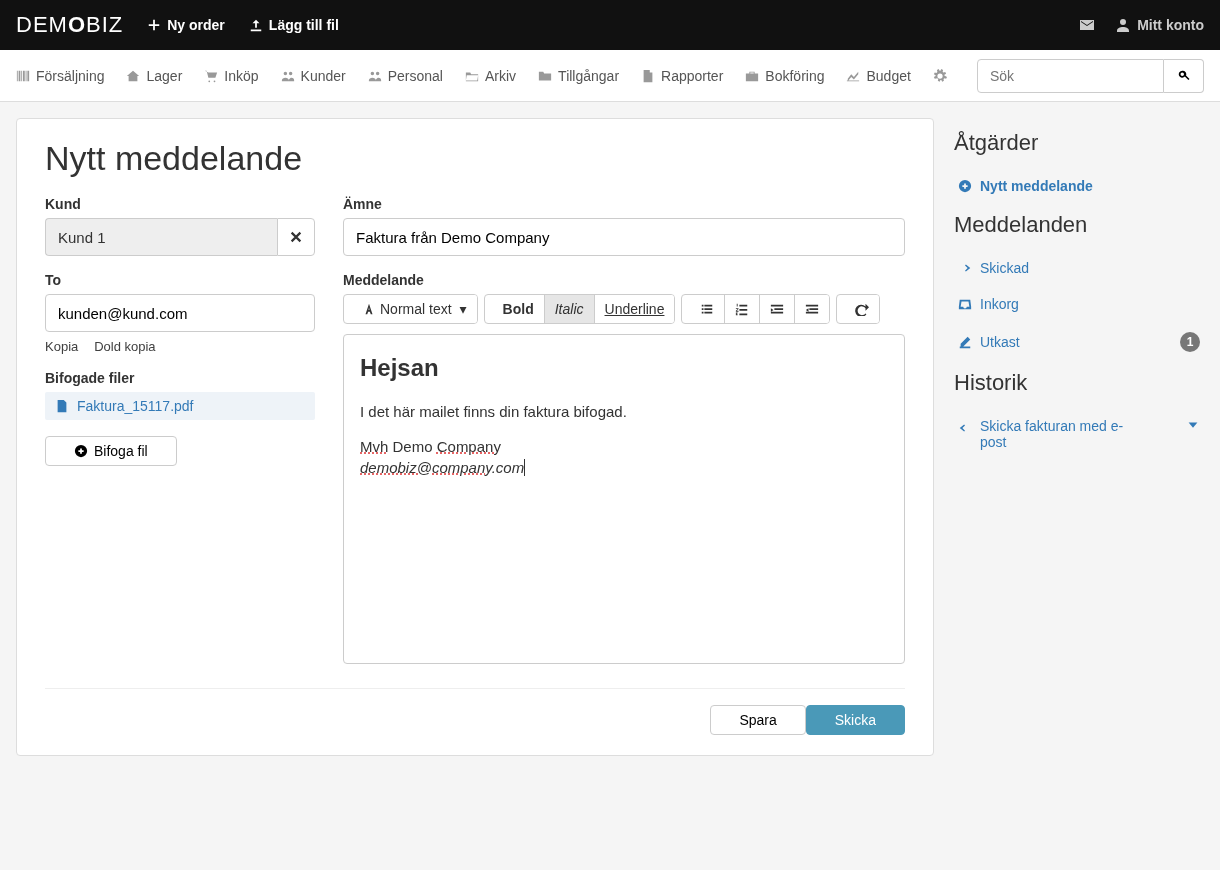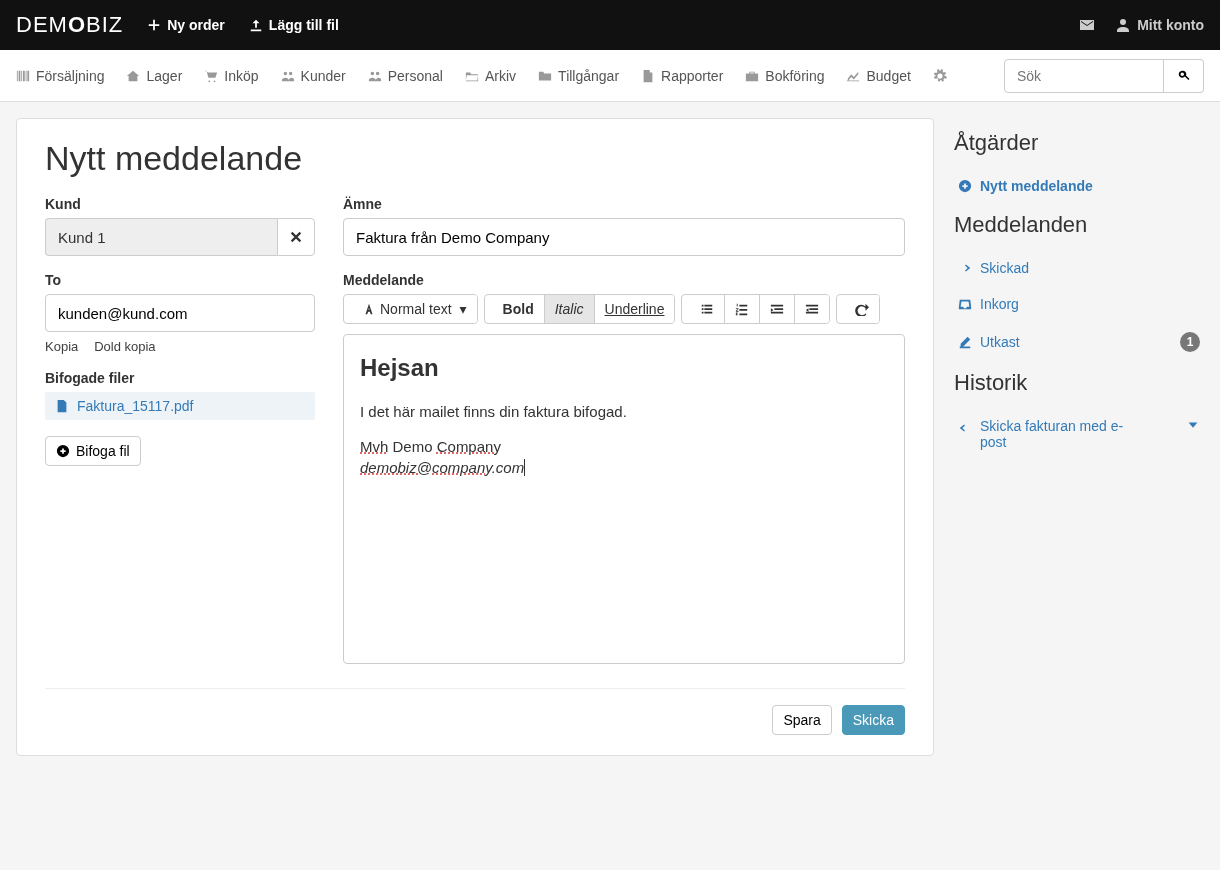--- a/index.html
+++ b/index.html
@@ -11,21 +11,21 @@
   .brand { font-size: 22px; font-weight: 300; letter-spacing: 1px; margin-right: 24px; }
   .brand b { font-weight: 700; }
   .topbar .nav-item { color: #fff; font-weight: 700; margin-right: 24px; display: inline-flex; align-items: center; gap: 6px; cursor: pointer; }
   .topbar .spacer { flex: 1; }
   .topbar .icon-btn { color: #ccc; margin-left: 20px; cursor: pointer; display: inline-flex; align-items: center; gap: 6px; font-weight: 700; }
 
   
   .subnav { background: #fff; border-bottom: 1px solid #ddd; padding: 0 16px; display: flex; align-items: center; height: 52px; }
   .subnav .tab { color: #555; margin-right: 22px; display: inline-flex; align-items: center; gap: 6px; cursor: pointer; }
   .subnav .searchbox { margin-left: auto; display: flex; align-items: center; }
-  .subnav .searchbox input { height: 34px; width: 160px; padding: 6px 12px; border: 1px solid #ccc; border-radius: 4px 0 0 4px; font-size: 14px; }
+  .subnav .searchbox input { height: 34px; width: 187px; padding: 6px 12px; border: 1px solid #ccc; border-radius: 4px 0 0 4px; font-size: 14px; }
   .subnav .searchbox button { height: 34px; width: 40px; border: 1px solid #ccc; border-left: none; background: #fff; border-radius: 0 4px 4px 0; cursor: pointer; display: flex; align-items: center; justify-content: center; }
 
   
   .container { display: flex; align-items: flex-start; padding: 16px; gap: 20px; }
   .main-panel { flex: 1; background: #fff; border: 1px solid #ddd; border-radius: 4px; padding: 20px 28px; }
   .sidebar { width: 250px; padding-top: 4px; }
 
   h1.page-title { font-size: 34px; font-weight: 500; margin-bottom: 18px; }
 
   .form-row { display: flex; gap: 28px; }
@@ -36,39 +36,39 @@
   .input, .select-like { width: 100%; height: 38px; border: 1px solid #ccc; border-radius: 4px; padding: 6px 12px; font-size: 15px; background: #fff; }
   .input-group { display: flex; }
   .input-group .select-like { border-radius: 4px 0 0 4px; background: #eee; border-right: none; flex: 1; display: flex; align-items: center; }
   .input-group .addon-btn { width: 38px; border: 1px solid #ccc; border-radius: 0 4px 4px 0; background: #fff; display: flex; align-items: center; justify-content: center; cursor: pointer; }
 
   .mt { margin-top: 16px; }
   .link { color: #404040; font-size: 13px; cursor: pointer; }
   .link + .link { margin-left: 12px; }
 
   .attachment { background: #eef3f8; color: #337ab7; padding: 6px 10px; border-radius: 2px; display: flex; align-items: center; gap: 8px; cursor: pointer; }
-  .btn { display: inline-flex; align-items: center; gap: 6px; background: #fff; border: 1px solid #ccc; border-radius: 4px; padding: 6px 10px; cursor: pointer; font-size: 14px; }
+  .btn { display: inline-flex; align-items: center; gap: 6px; background: #fff; border: 1px solid #ccc; border-radius: 4px; padding: 6px 28px; cursor: pointer; font-size: 14px; }
   .btn-primary { background: #4a99b8; color: #fff; border-color: #4a99b8; }
   .btn-group { display: inline-flex; border: 1px solid #ccc; border-radius: 4px; overflow: hidden; margin-right: 6px; padding-left: 8px; }
   .btn-group > div { padding: 6px 10px; border-right: 1px solid #ccc; cursor: pointer; display: flex; align-items: center; gap: 4px; background: #fff; }
   .btn-group > div:last-child { border-right: none; }
   .btn-group > div.active { background: #e6e6e6; }
   .toolbar { display: flex; flex-wrap: wrap; gap: 0; margin-bottom: 10px; }
   .toolbar .bold { font-weight: 700; }
   .toolbar .italic { font-style: italic; }
   .toolbar .underline { text-decoration: underline; }
 
   .editor { width: 100%; min-height: 330px; border: 1px solid #ccc; border-radius: 4px; padding: 16px; font-size: 15px; line-height: 1.4; }
   .editor h2 { font-size: 24px; font-weight: 700; margin-bottom: 16px; }
   .editor p { margin-bottom: 14px; }
   .editor .sig-italic { font-style: italic; }
   .spellunder { text-decoration: underline; text-decoration-color: #d33; text-decoration-style: dotted; }
   .cursor { border-right: 1px solid #333; padding-right:0; }
 
-  .panel-footer { border-top: 1px solid #eee; margin-top: 24px; padding-top: 16px; display: flex; justify-content: flex-end; gap: 10px; }
+  .panel-footer { border-top: 1px solid #eee; margin-top: 24px; padding-top: 16px; display: flex; justify-content: flex-end; gap: 0; }
 
   
   .sidebar h3 { font-size: 22px; font-weight: 500; margin-bottom: 12px; margin-top: 8px; }
   .side-link { color: #337ab7; font-weight: 700; padding: 10px 4px; display: flex; align-items: center; gap: 8px; cursor: pointer; }
   .side-item { color: #337ab7; padding: 10px 4px; display: flex; align-items: center; gap: 8px; cursor: pointer; }
   .side-item.with-badge { justify-content: space-between; }
   .badge { background: #777; color: #fff; border-radius: 10px; width: 20px; height: 20px; display: inline-flex; align-items: center; justify-content: center; font-size: 12px; font-weight: 700; }
   .collapsible { display: flex; justify-content: space-between; align-items: flex-start; }
 
   .icon { width: 14px; height: 14px; flex-shrink: 0; fill: currentColor; }

